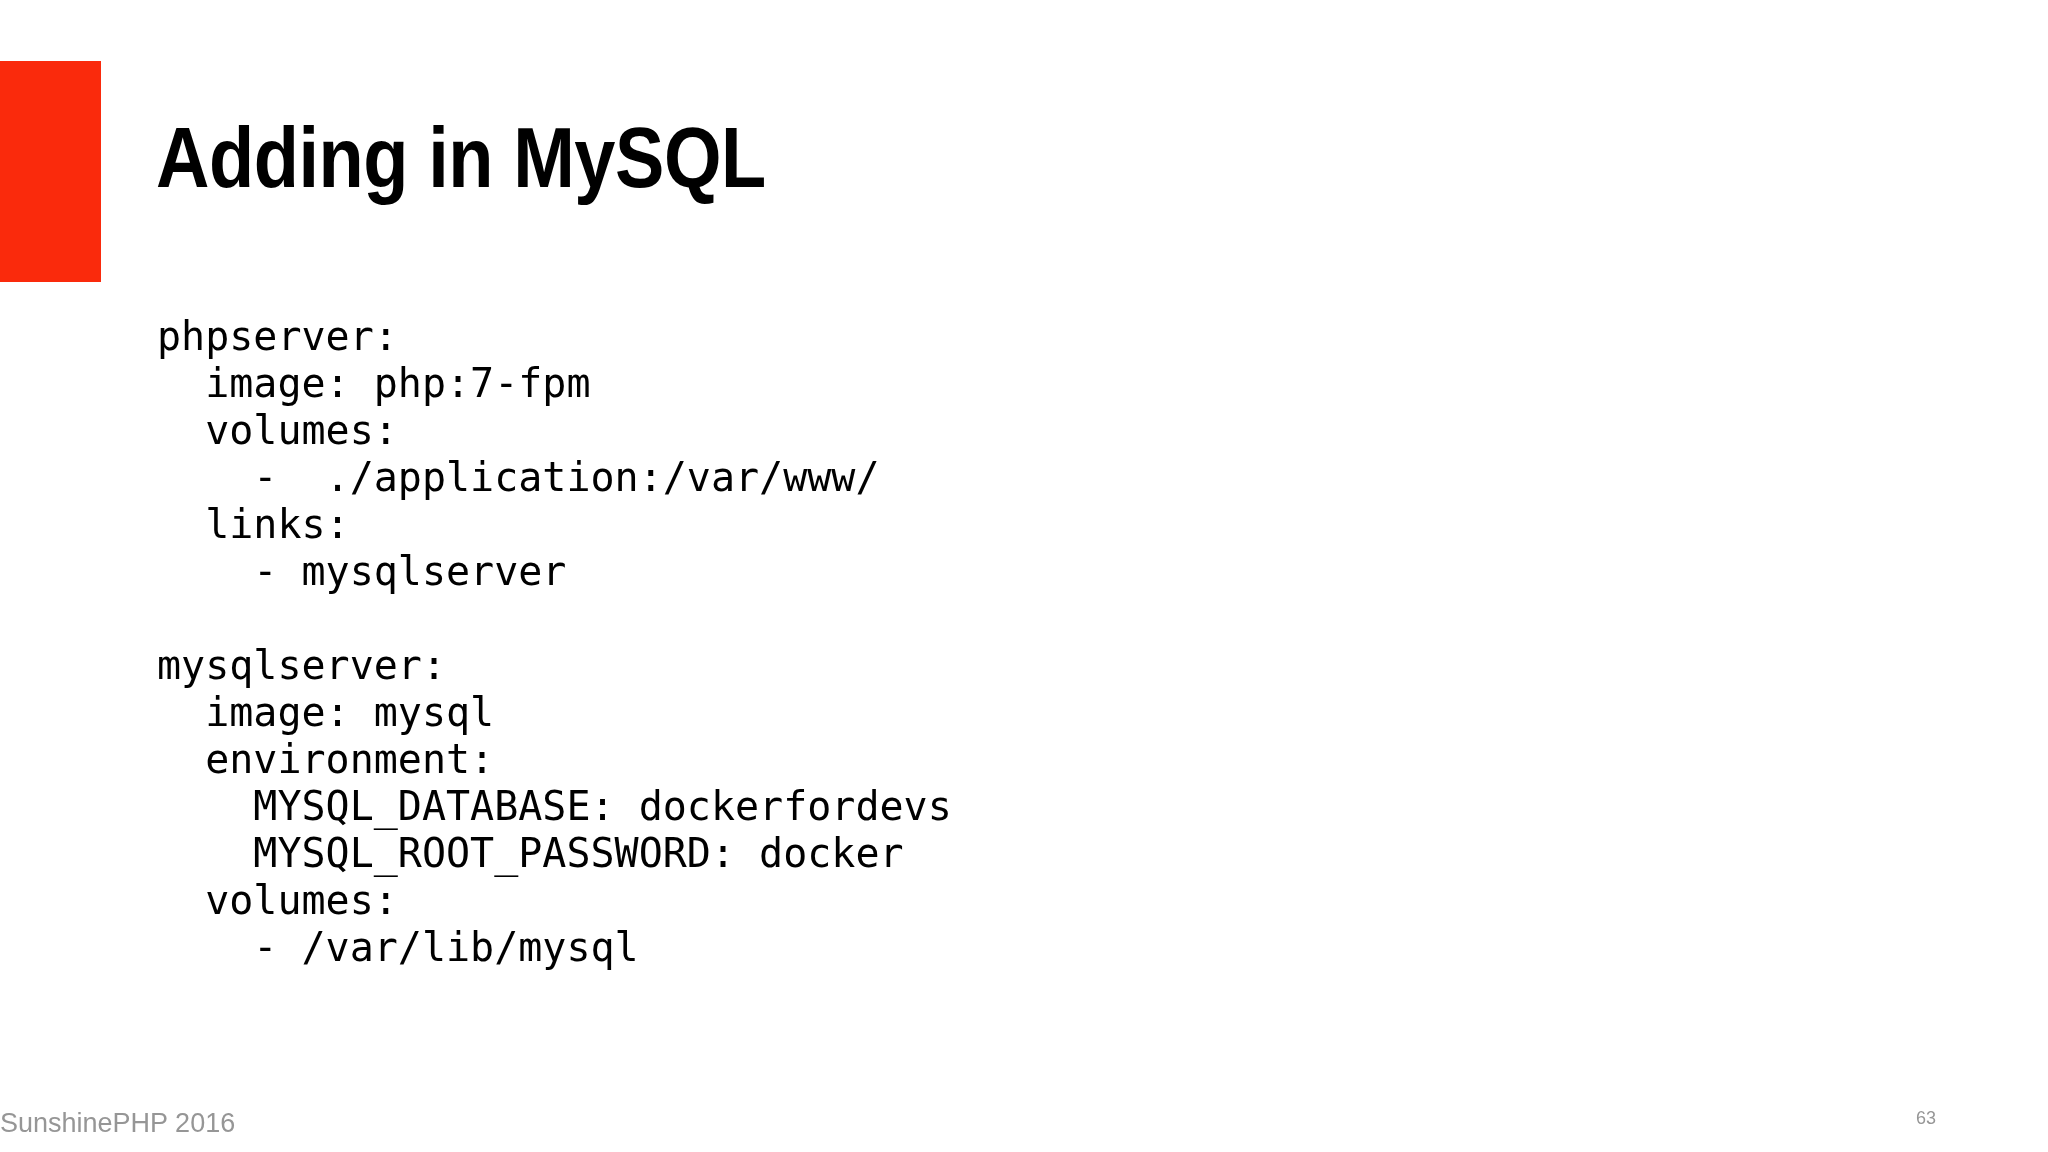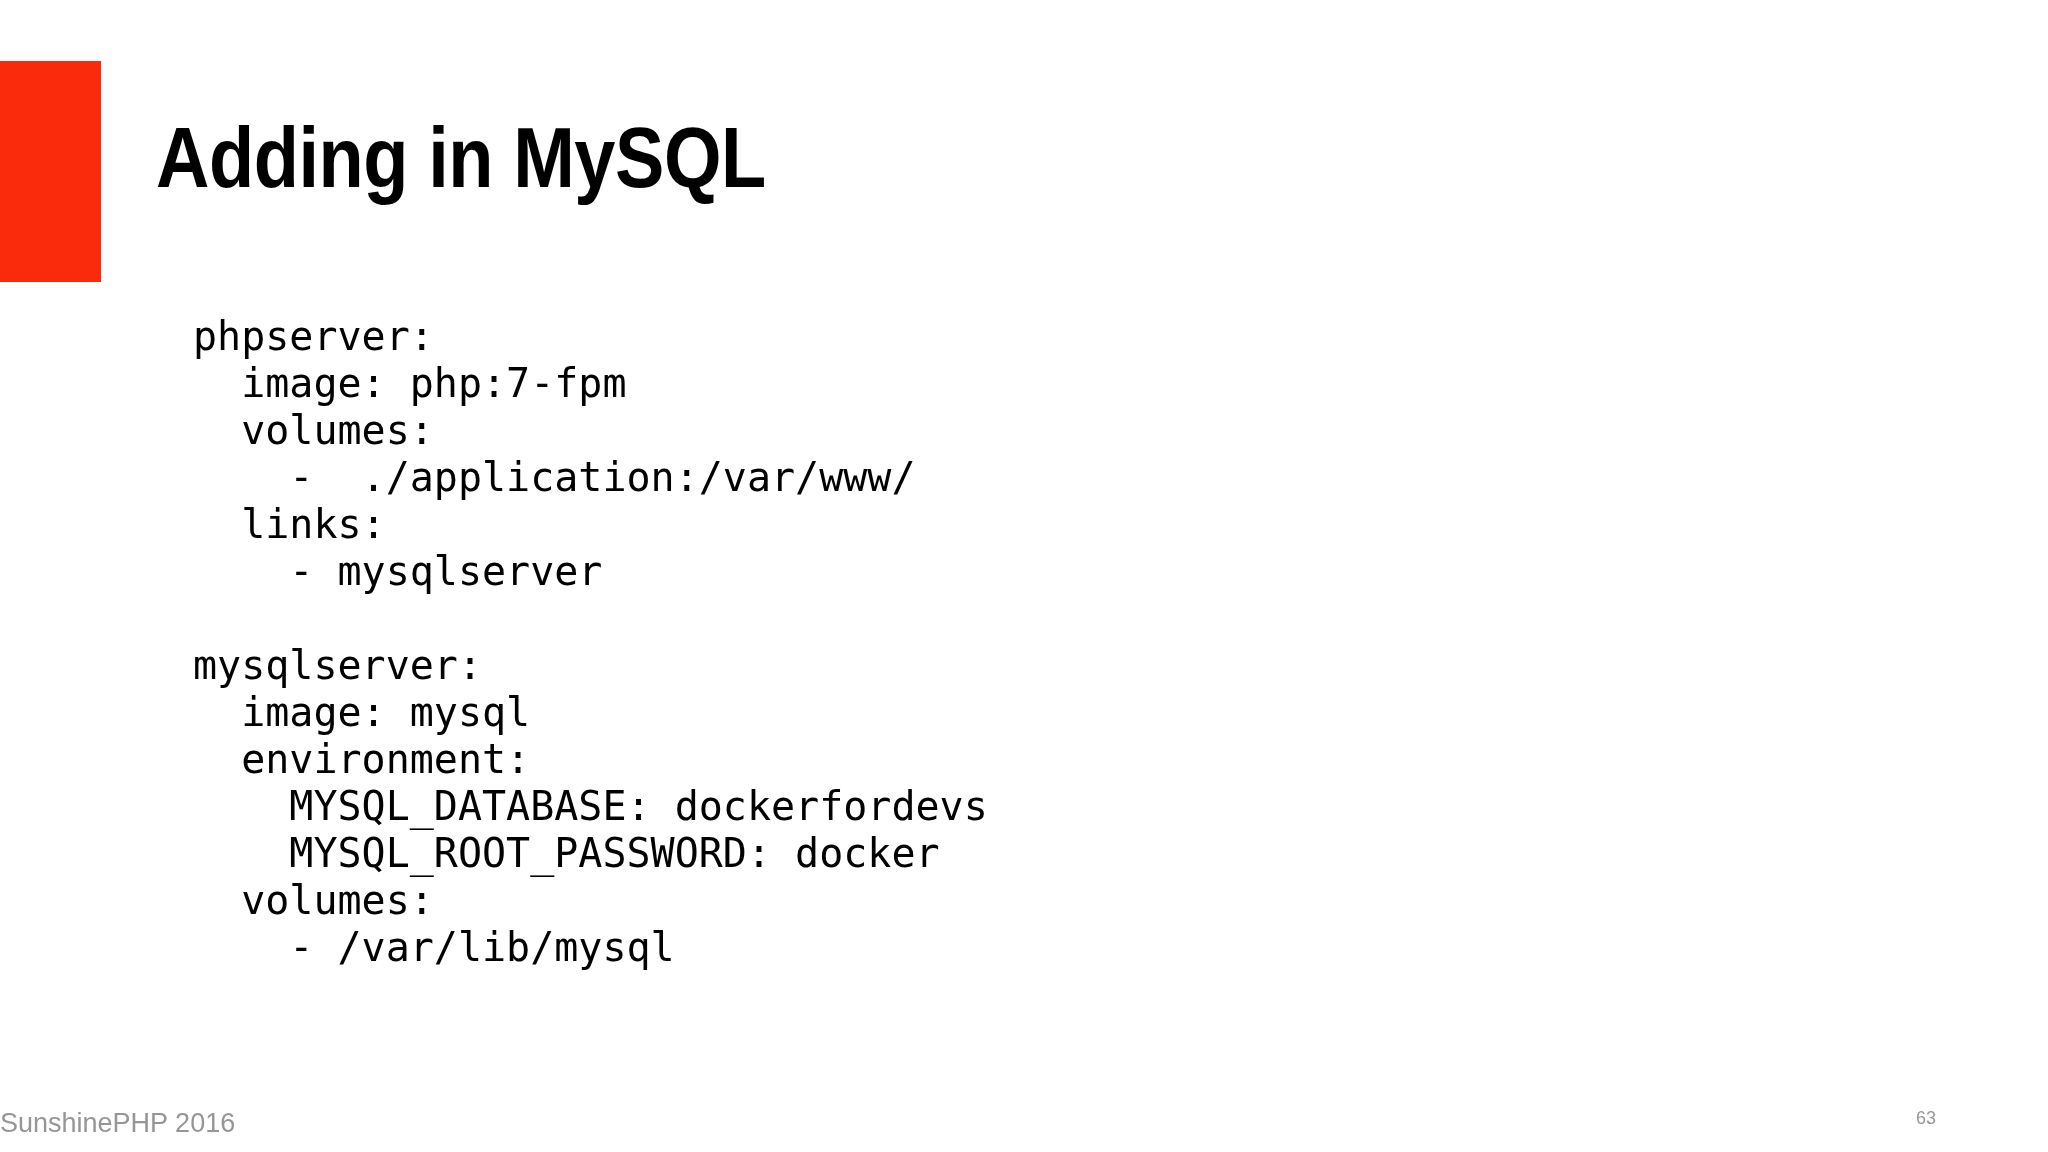--- a/index.html
+++ b/index.html
@@ -56,21 +56,20 @@
     font-size: 40px;
     line-height: 47px;
     color: #000000;
     white-space: pre;
     letter-spacing: 0px;
   }
   #code-block .code-line {
     display: block;
     height: 47px;
     white-space: pre;
-    margin-left: 36px;
   }
   #code-block .code-line.blank {
     height: 47px;
   }
 
   
   #footer-note {
     position: absolute;
     left: 0;
     right: 0;

